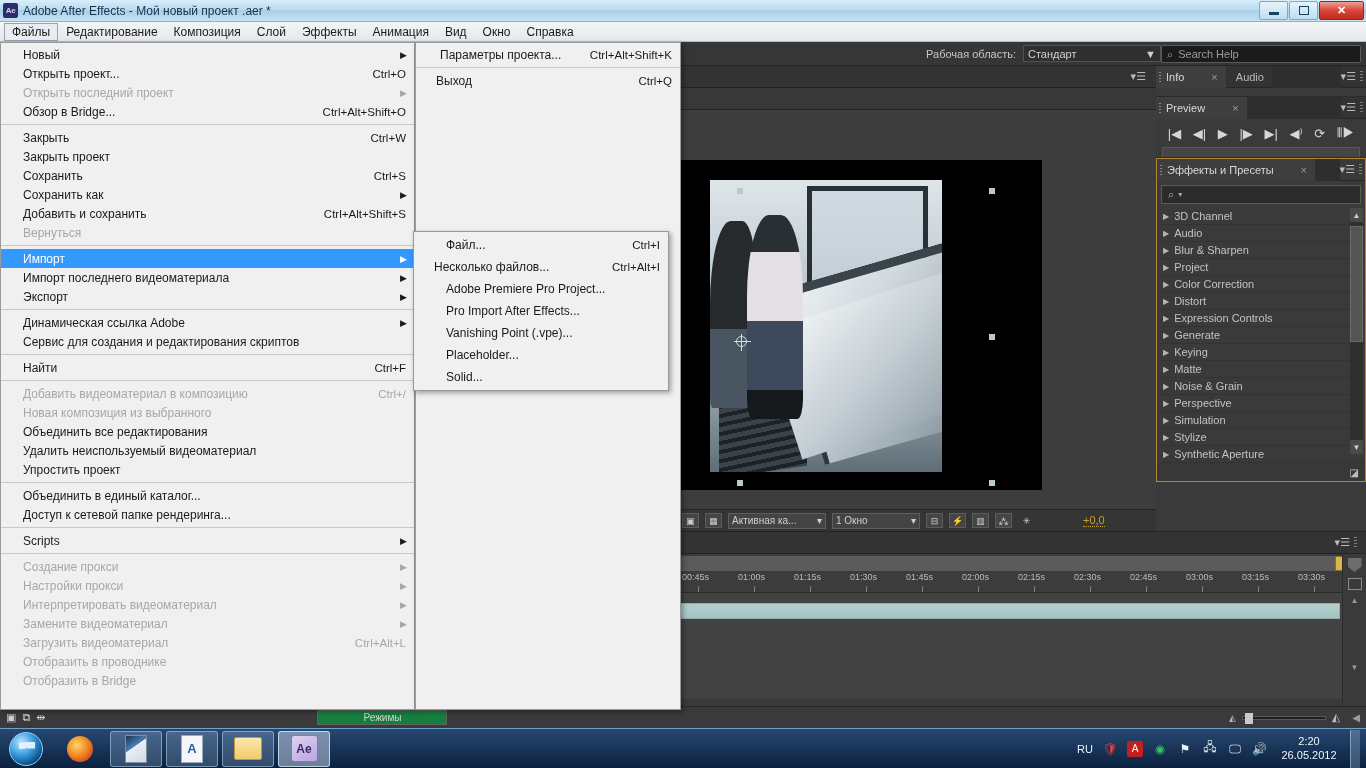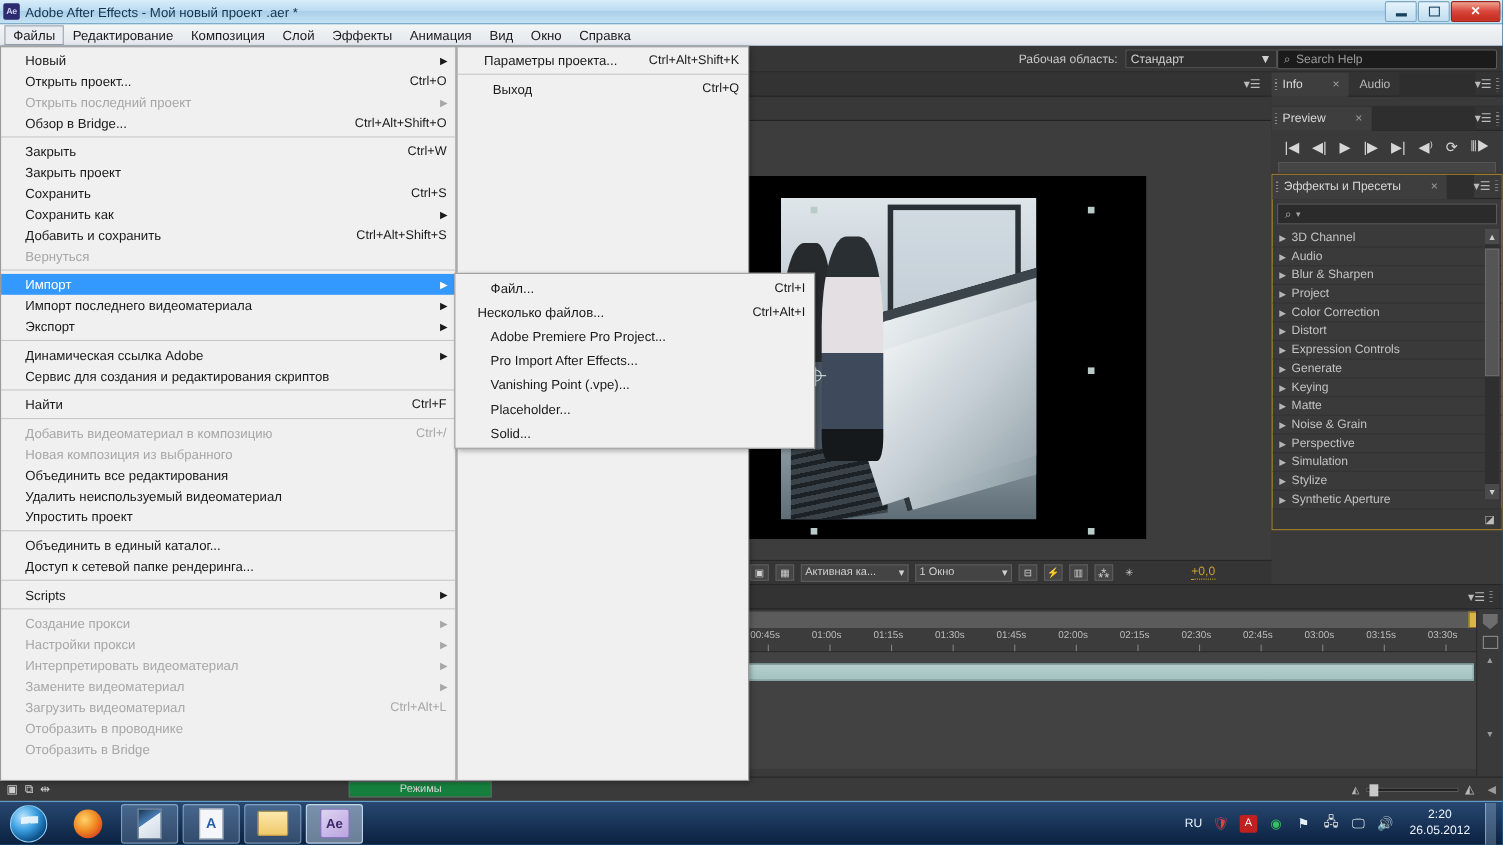--- a/index.html
+++ b/index.html
@@ -322,21 +322,21 @@
   .mrow.disabled { color: #a7a7a7; }
   .mrow.hl { background: #3399ff; color: #fff; }
   .mrow .acc { margin-left: auto; padding-left: 26px; font-size: 11.5px; }
   .mrow .arrow { position: absolute; right: 7px; font-size: 9px; }
   .msep { height: 1px; background: #c8c8c8; margin: 3px 0; }
 
   #file-menu { left: 0; top: 42px; width: 415px; height: 668px; }
   #file-menu .mrow { padding-left: 22px; }
   #file-menu .mrow .acc { padding-left: 0; }
   #sub-exit { left: 415px; top: 42px; width: 266px; height: 668px; }
-  #sub-import { left: 413px; top: 248px; width: 328px; text-align: center; }
+  #sub-import { left: 413px; top: 231px; width: 256px; text-align: center; }
 </style>
 </head>
 <body>
 
 <div id="root">
 
   <div class="titlebar">
     <div class="ae-badge">Ae</div>
     <div class="title-text">Adobe After Effects -  Мой новый проект .aer *</div>
     <div class="win-btns">
@@ -744,21 +744,21 @@
         <span>Отобразить в Bridge</span>
       </div>
   </div>
 
   <div class="menupanel" id="sub-exit">
     <div class="mrow" style="padding-left:24px">
       <span>Параметры проекта...</span>
       <span class="acc">Ctrl+Alt+Shift+K</span>
     </div>
     <div class="msep"></div>
-    <div class="mrow" style="padding-left:32px">
+    <div class="mrow" style="padding-left:20px">
       <span>Выход</span>
       <span class="acc" style="padding-left:58px">Ctrl+Q</span>
     </div>
   </div>
 
   <div class="menupanel" id="sub-import">
     <div class="mrow" style="height:22px;padding-left:32px">
       <span>Файл...</span>
       <span class="acc">Ctrl+I</span>
       </div>

